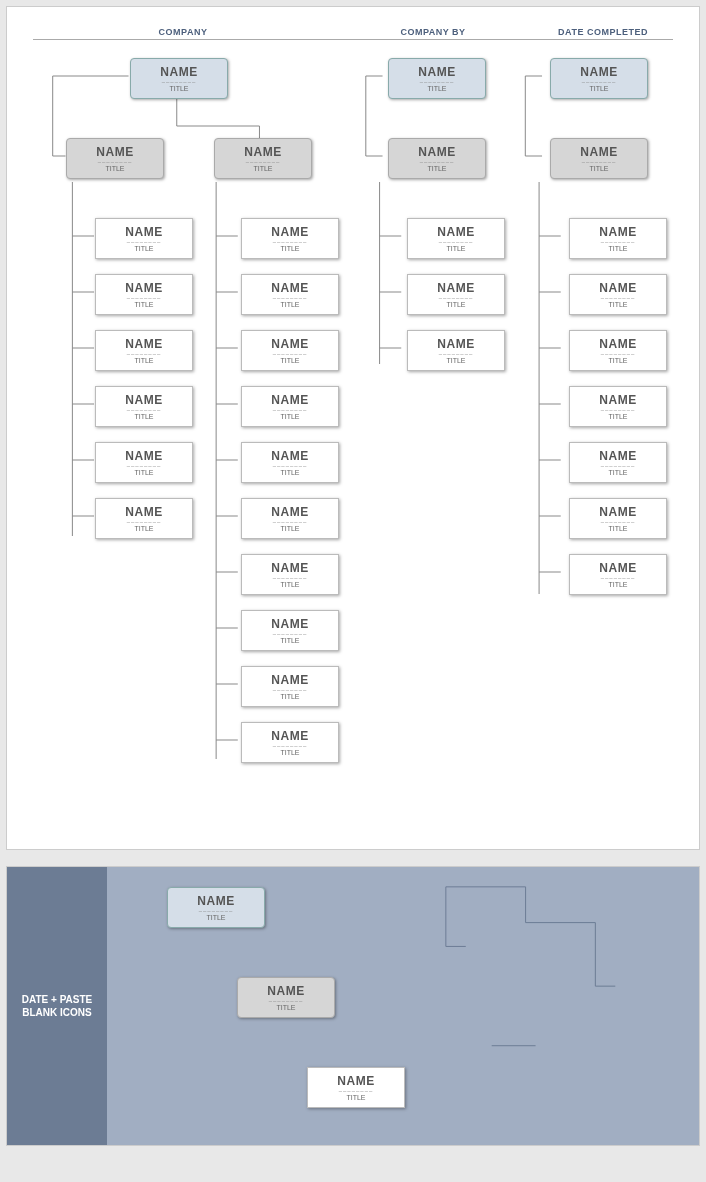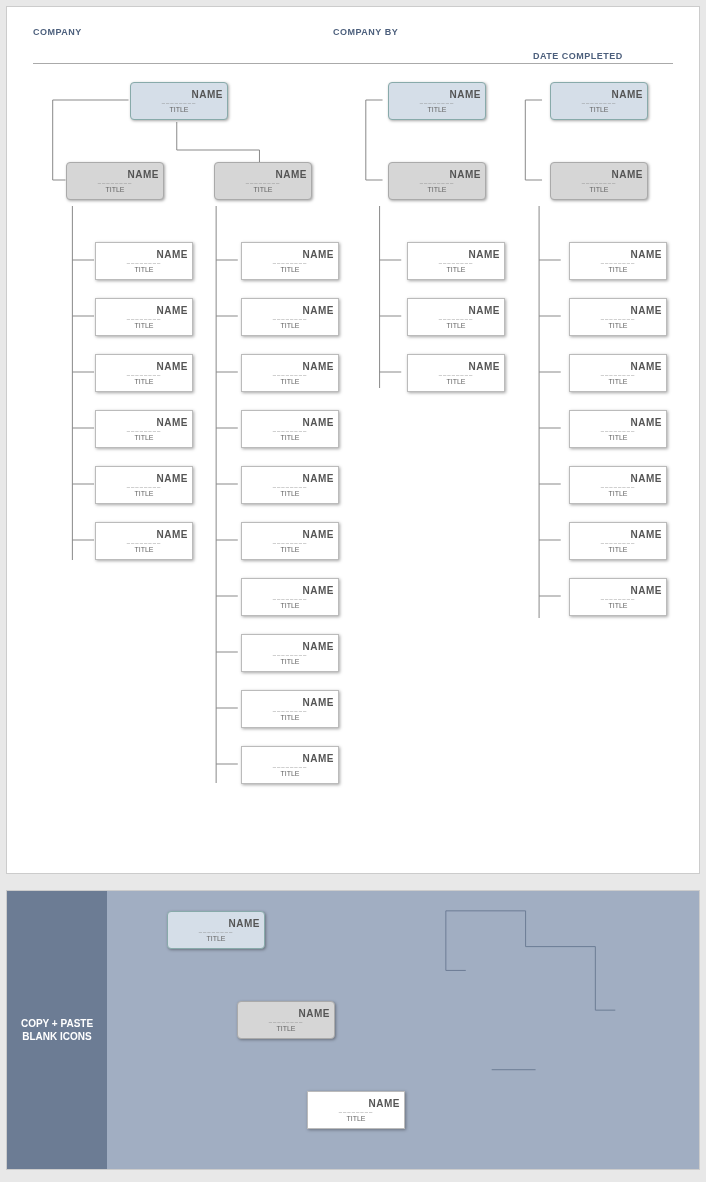--- a/index.html
+++ b/index.html
@@ -27,49 +27,48 @@
   .header-row {
     display: flex;
     border-bottom: 1px solid #aaa;
     padding-bottom: 2px;
     margin-bottom: 14px;
   }
   .header-cell {
     font-size: 9px;
     font-weight: bold;
     color: #4c5f7c;
-    text-align: left;
+    text-align: center;
     letter-spacing: 0.5px;
   }
   .h-company { flex: 0 0 300px; }
   .h-compiled { flex: 0 0 200px; }
-  .h-date { flex: 1; margin-top: 24px; }
+  .h-date { flex: 1; }
 
   .org-area { position: relative; height: 755px; }
 
   svg.connectors {
     position: absolute;
     top: 0; left: 0; width: 100%; height: 100%;
     pointer-events: none;
   }
   svg.connectors line { stroke: #888; stroke-width: 1; }
 
   .node {
     position: absolute;
     width: 98px;
     text-align: center;
     padding: 6px 4px;
     box-shadow: 1px 1px 3px rgba(0,0,0,0.35);
   }
   .node .name {
-    font-size: 10px;
+    font-size: 12px;
     font-weight: bold;
     color: #555;
     letter-spacing: 0.5px;
-    text-align: right;
   }
   .node .divider {
     font-size: 6px;
     color: #888;
     line-height: 4px;
     letter-spacing: 1px;
     margin: 1px 0;
   }
   .node .ttl {
     font-size: 7px;
@@ -341,21 +340,21 @@
     <div class="node leaf" style="left:536px;top:500px">
         <div class="name">NAME</div>
         <div class="divider">––––––––</div>
         <div class="ttl">TITLE</div>
       </div>
   </div>
 </div>
 
 <div class="panel2">
   <div class="sidebar">
-    <span>COPY + PASTE BLANK ICONS</span>
+    <span>DATE + PASTE BLANK ICONS</span>
   </div>
   <div class="body">
     <svg viewBox="0 0 594 280" preserveAspectRatio="none">
 
       <line x1="340" y1="20" x2="420" y2="20"></line>
       <line x1="340" y1="20" x2="340" y2="80"></line>
       <line x1="340" y1="80" x2="360" y2="80"></line>
       <line x1="420" y1="20" x2="420" y2="56"></line>
       <line x1="420" y1="56" x2="490" y2="56"></line>
       <line x1="490" y1="56" x2="490" y2="120"></line>

